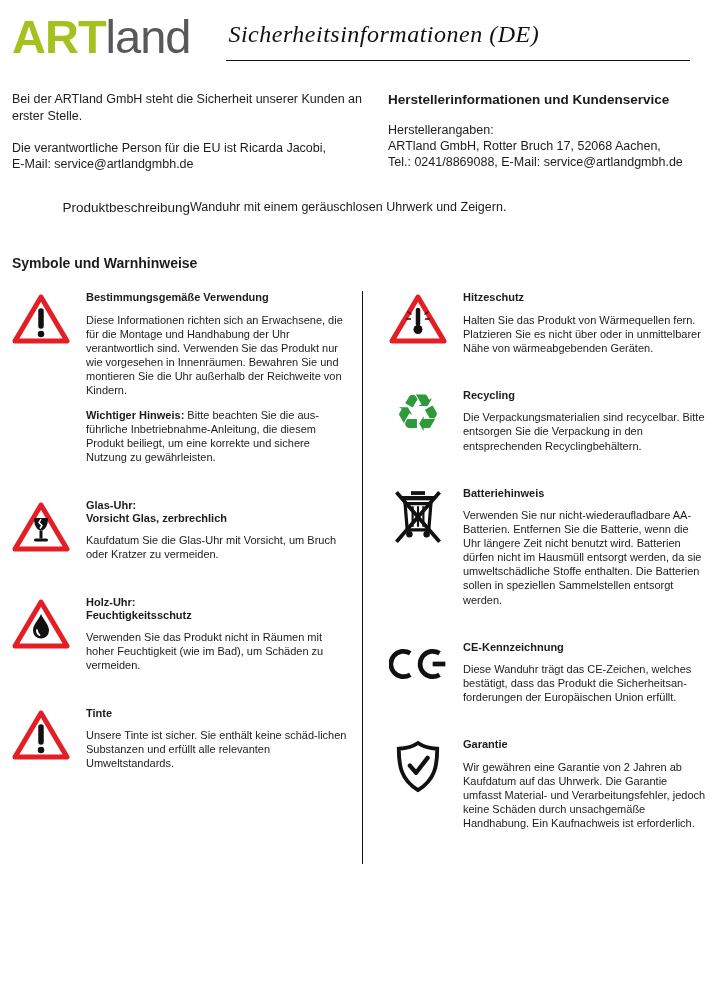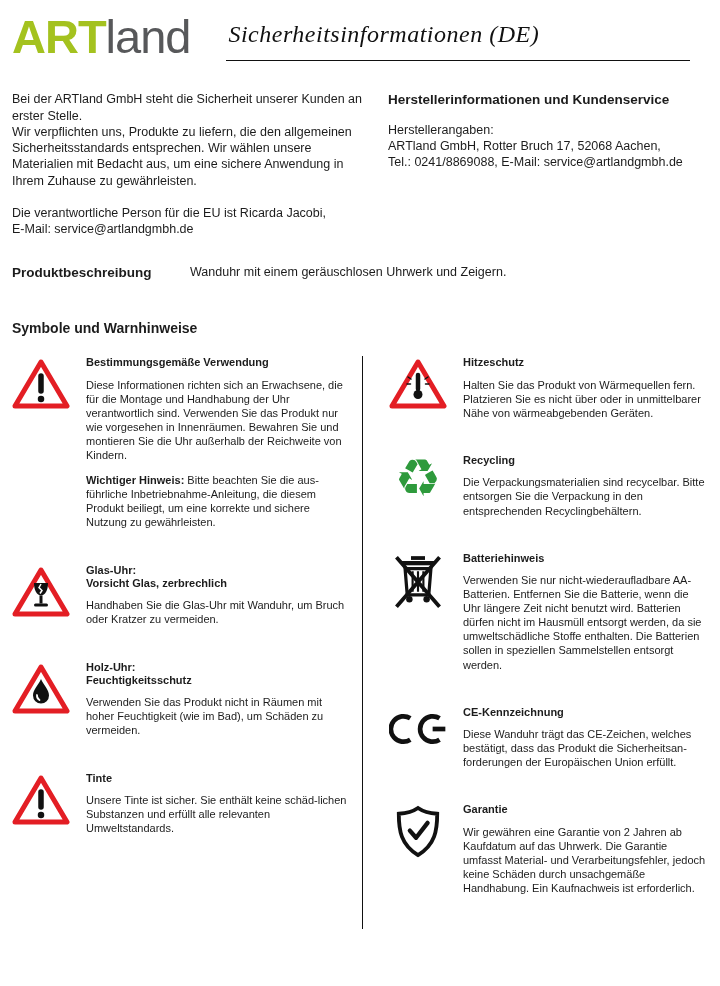--- a/index.html
+++ b/index.html
@@ -18,21 +18,21 @@
                font-size:24px; color:#111; letter-spacing:0.5px; }
   
   .intro { display:flex; padding:30px 28px 0 12px; font-size:12.5px; line-height:1.3; }
   .intro-left { width:356px; }
   .intro-left p { margin:0; }
   .responsible { margin-top:16px; }
   .intro-right { flex:1; padding-left:20px; }
   .mfr-heading { font-size:13.5px; font-weight:700; margin-bottom:13px; }
   
   .product { display:flex; padding:28px 28px 0 12px; font-size:12.5px; align-items:flex-start; }
-  .product-label { width:178px; font-weight:700; font-size:13.5px; flex:none; }
+  .product-label { width:178px; font-weight:400; font-size:13.5px; flex:none;text-align:right; }
   
   .symbols-heading { padding:40px 0 0 12px; font-size:14px; font-weight:700; }
   .warnings { display:grid; grid-template-columns:350px 1fr; margin:20px 10px 0 12px; }
   .w-col-right { border-left:1px solid #111; padding-left:26px; }
   .w-col-left { padding-right:6px; }
   .warn { display:flex; margin-bottom:34px; }
   .w-icon { width:58px; flex:none; display:flex; justify-content:center; align-items:flex-start; padding-top:2px; }
   .w-text { flex:1; padding-left:16px; padding-right:4px; }
   .w-title { font-size:11px; font-weight:700; line-height:1.22; }
   .w-title + .w-body, .w-title-last { margin-bottom:0; }
@@ -51,21 +51,20 @@
       <span class="art">ART</span><span class="land">land</span>
     </div>
     <div class="title-wrap">
       <div class="doc-title">Sicherheitsinformationen (DE)</div>
     </div>
   </div>
 
   <div class="intro">
     <div class="intro-left">
       <p>Bei der ARTland GmbH steht die Sicherheit unserer Kunden an erster Stelle.</p>
-      <p>Wir verpflichten uns, Produkte zu liefern, die den allgemeinen Sicherheitsstandards entsprechen. Wir wählen unsere Materialien mit Bedacht aus, um eine sichere Anwendung in Ihrem Zuhause zu gewährleisten.</p>
       <div class="responsible">
         <p>Die verantwortliche Person für die EU ist Ricarda Jacobi,</p>
         <p>E-Mail: service@artlandgmbh.de</p>
       </div>
     </div>
     <div class="intro-right">
       <div class="mfr-heading">Herstellerinformationen und Kundenservice</div>
       <p>Herstellerangaben:</p>
       <p>ARTland GmbH, Rotter Bruch 17, 52068 Aachen,</p>
       <p>Tel.: 0241/8869088, E-Mail: service@artlandgmbh.de</p>
@@ -104,21 +103,21 @@
             <path d="M58 8 L110 96 H6 Z" fill="#ffffff" stroke="#e31e24" stroke-width="10" stroke-linejoin="round"></path>
             <path d="M44 34 H72 C72 50 66 58 58 59 C50 58 44 50 44 34 Z" fill="#111"></path>
             <path d="M58 36 L54 43 L60 49 L56 55" stroke="#fff" stroke-width="3" fill="none"></path>
             <path d="M58 59 V75" stroke="#111" stroke-width="6"></path>
             <path d="M47 78 H69" stroke="#111" stroke-width="6" stroke-linecap="round"></path>
           </svg>
         </div>
         <div class="w-text">
           <div class="w-title">Glas-Uhr:</div>
           <div class="w-title">Vorsicht Glas, zerbrechlich</div>
-          <div class="w-body">Handhaben Sie die Glas-Uhr mit Wanduhr, um Bruch oder Kratzer zu vermeiden.</div>
+          <div class="w-body">Kaufdatum Sie die Glas-Uhr mit Vorsicht, um Bruch oder Kratzer zu vermeiden.</div>
         </div>
       </div>
 
       <div class="warn">
         <div class="w-icon">
           <svg width="58" height="52" viewBox="0 0 116 104">
             <path d="M58 8 L110 96 H6 Z" fill="#ffffff" stroke="#e31e24" stroke-width="10" stroke-linejoin="round"></path>
             <path d="M58 32 C53 44 42 53 42 65 a16 16 0 0 0 32 0 C74 53 63 44 58 32 Z" fill="#111"></path>
             <path d="M50 64 a9 10 0 0 0 5 10" stroke="#fff" stroke-width="3.5" fill="none" stroke-linecap="round"></path>
           </svg>

